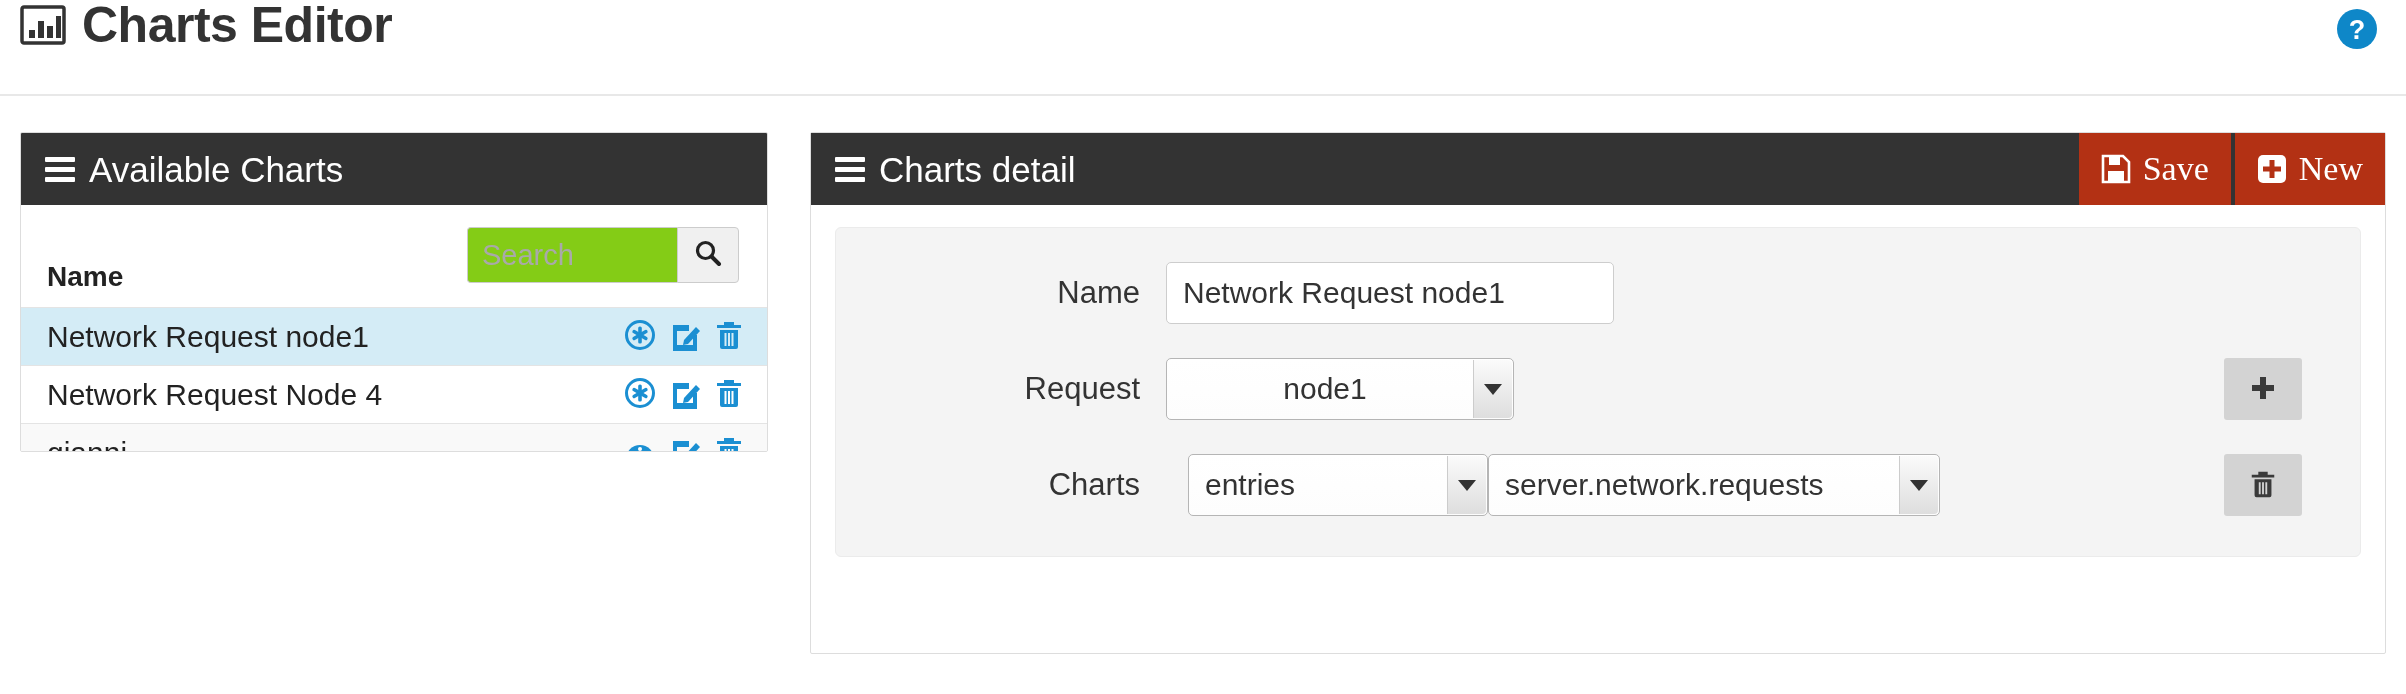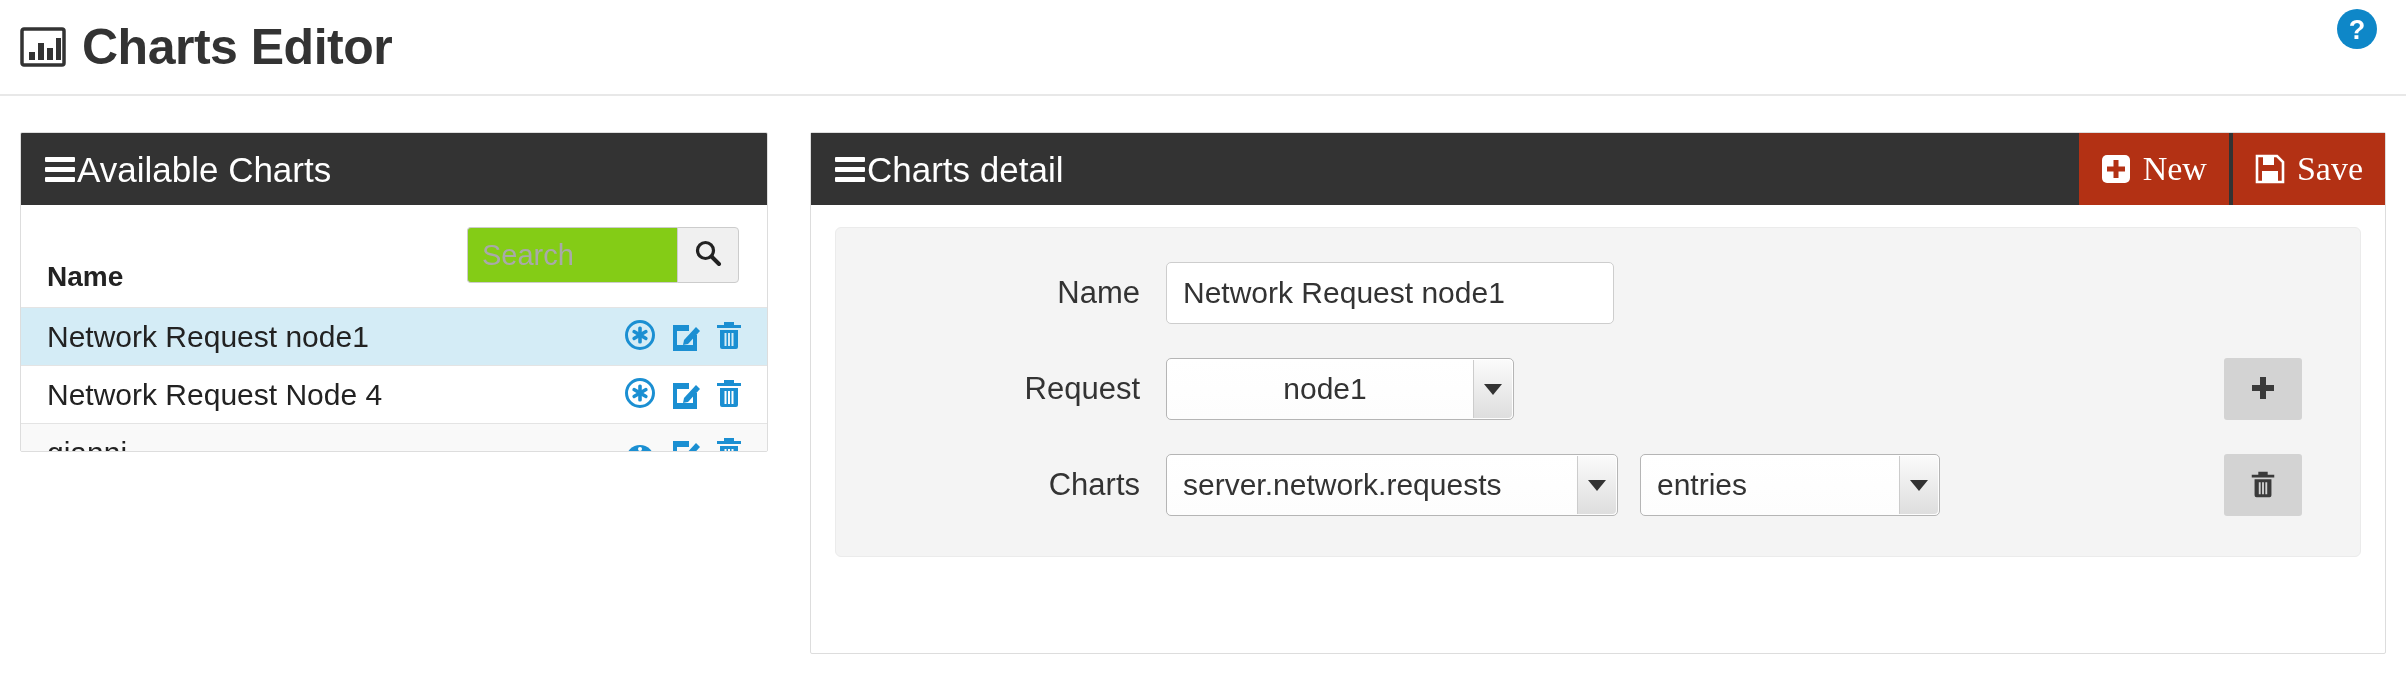--- a/index.html
+++ b/index.html
@@ -14,21 +14,21 @@
     color: #333333;
     overflow: hidden;
     position: relative;
   }
 
   
   .topbar {
     height: 96px;
     border-bottom: 2px solid #e8e8e8;
     display: flex;
-    align-items: center;
+    align-items: flex-start;
     position: relative;
     box-sizing: border-box;
   }
   .topbar-title-wrap {
     display: flex;
     align-items: center;
     margin-left: 20px;
     gap: 16px;
   }
   .app-icon {
@@ -84,21 +84,21 @@
     height: 72px;
     display: flex;
     align-items: center;
     justify-content: space-between;
     padding: 0 0 0 24px;
     box-sizing: border-box;
   }
   .panel-title {
     display: flex;
     align-items: center;
-    gap: 2px;
+    gap: 14px;
     font-size: 35px;
     font-weight: normal;
     line-height: 1;
     white-space: nowrap;
   }
   .hamburger {
     display: inline-block;
     width: 30px;
     flex: 0 0 30px;
   }
@@ -476,36 +476,36 @@
           <span></span>
             <span></span>
             <span></span>
         </span>
         <span>Charts detail</span>
       </div>
       <div class="heading-actions">
         <button class="btn-danger">
           <span class="gl">
             <svg width="30" height="30" viewBox="0 0 30 30">
+              <path d="M2 2 h20 l6 6 v20 h-26 z" fill="none" stroke="#ffffff" stroke-width="2.6"></path>
+              <rect x="8" y="2" width="11" height="9" fill="#ffffff"></rect>
+              <rect x="7" y="17" width="16" height="11" fill="#ffffff"></rect>
+            </svg>
+          </span>
+          <span>Save</span>
+        </button>
+        <button class="btn-danger">
+          <span class="gl">
+            <svg width="30" height="30" viewBox="0 0 30 30">
               <rect x="1" y="1" width="28" height="28" rx="5" fill="#ffffff"></rect>
               <rect x="12.5" y="6" width="5" height="18" fill="#b33114"></rect>
               <rect x="6" y="12.5" width="18" height="5" fill="#b33114"></rect>
             </svg>
           </span>
           <span>New</span>
-        </button>
-        <button class="btn-danger">
-          <span class="gl">
-            <svg width="30" height="30" viewBox="0 0 30 30">
-              <path d="M2 2 h20 l6 6 v20 h-26 z" fill="none" stroke="#ffffff" stroke-width="2.6"></path>
-              <rect x="8" y="2" width="11" height="9" fill="#ffffff"></rect>
-              <rect x="7" y="17" width="16" height="11" fill="#ffffff"></rect>
-            </svg>
-          </span>
-          <span>Save</span>
         </button>
       </div>
     </div>
 
     <div class="right-body">
       <div class="form-well">
 
         <div class="form-row">
           <div class="form-label">Name</div>
           <input class="ctl-input" type="text" value="Network Request node1" style="">
@@ -525,28 +525,28 @@
               <svg width="30" height="30" viewBox="0 0 30 30">
                 <rect x="12" y="4" width="6" height="22" fill="#3a3a3a"></rect>
                 <rect x="4" y="12" width="22" height="6" fill="#3a3a3a"></rect>
               </svg>
             </span>
           </button>
         </div>
 
         <div class="form-row">
           <div class="form-label">Charts</div>
-          <div class="ctl-select sel-chart">
-            <span>server.network.requests</span>
+          <div class="ctl-select sel-metric">
+            <span>entries</span>
             <span class="arrow-box">
               <span class="caret"></span>
             </span>
           </div>
-          <div class="ctl-select sel-metric">
-            <span>entries</span>
+          <div class="ctl-select sel-chart">
+            <span>server.network.requests</span>
             <span class="arrow-box">
               <span class="caret"></span>
             </span>
           </div>
           <button class="side-btn">
             <span>
               <svg width="30" height="30" viewBox="0 0 32 32">
                 <path d="M11 3 h10 v3 h7 v3 h-24 v-3 h7 z" fill="#3a3a3a"></path>
                 <path d="M7 11 h18 v17 a2 2 0 0 1 -2 2 h-14 a2 2 0 0 1 -2 -2 z
                          M11.5 14 v13 h2 v-13 z M15 14 v13 h2 v-13 z M18.5 14 v13 h2 v-13 z" fill="#3a3a3a" fill-rule="evenodd"></path>

